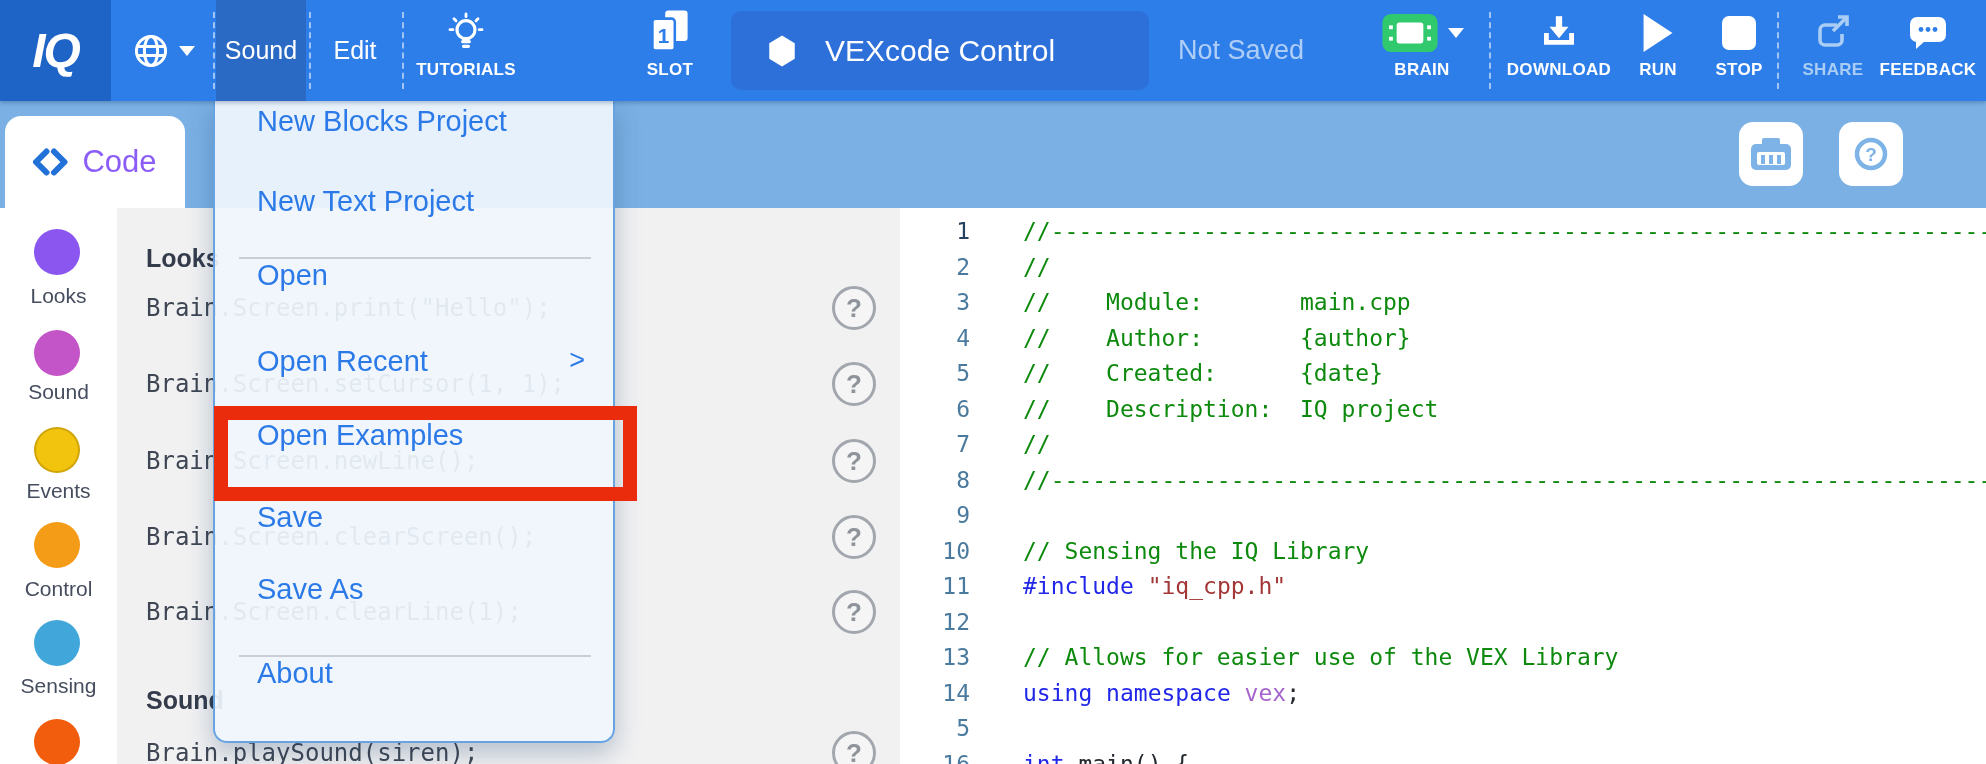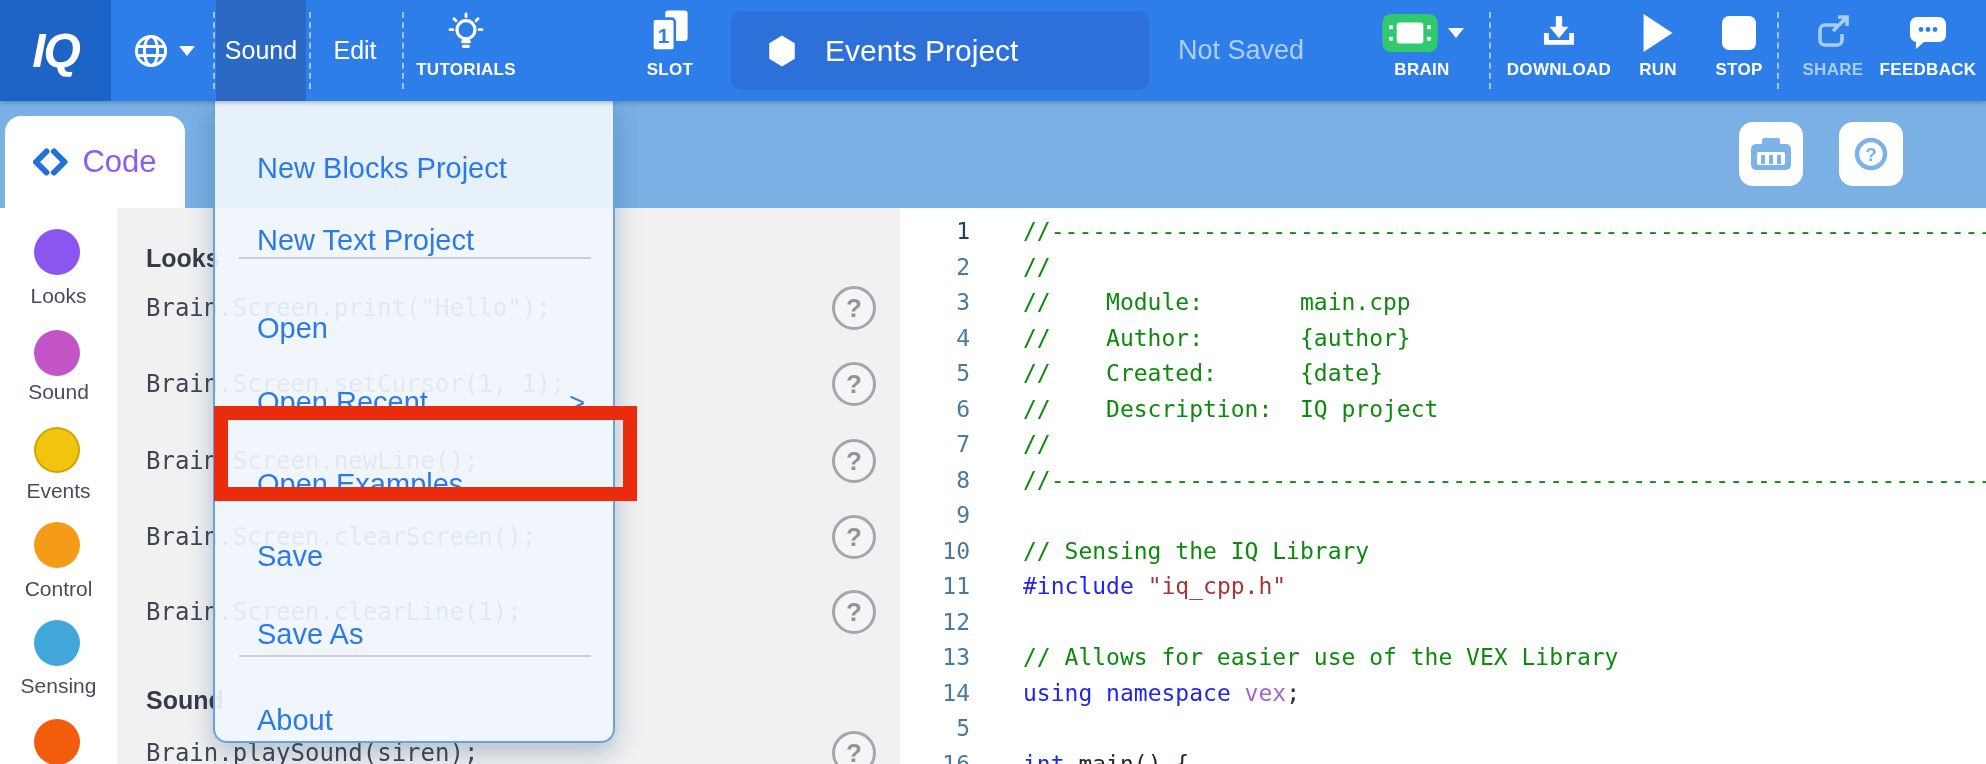--- a/index.html
+++ b/index.html
@@ -40,21 +40,21 @@
   .help-btn{position:absolute;left:715px;transform:translateY(-50%);width:44px;height:44px;border-radius:50%;border:3px solid #a2a7ad;background:#f5f5f6;box-sizing:border-box;color:#8f949b;font-size:26px;font-weight:700;display:flex;align-items:center;justify-content:center;}
 
   
   .editor{position:absolute;left:900px;top:208px;width:1086px;height:556px;background:#fff;z-index:1;overflow:hidden;padding-top:6px;box-sizing:border-box;}
   .code-row{display:flex;height:35.5px;line-height:35.5px;font-family:"DejaVu Sans Mono",monospace;font-size:23px;white-space:pre;}
   .lnum{display:inline-block;width:70px;text-align:right;flex:0 0 70px;}
   .lcode{margin-left:53px;white-space:pre;}
 
   
   .menu{position:absolute;left:213px;top:101px;width:402px;background:rgba(240,246,253,.92);border:2px solid #66a3e0;border-top:none;border-radius:0 0 14px 14px;box-shadow:0 10px 26px rgba(25,60,105,.28);z-index:10;box-sizing:border-box;padding:4px 0;}
-  .menu-item{display:flex;align-items:flex-end;padding-left:42px;font-size:29px;color:#2b7ae8;cursor:default;}
+  .menu-item{display:flex;align-items:flex-start;padding-left:42px;font-size:29px;color:#2b7ae8;cursor:default;}
   .submenu-arrow{margin-left:auto;margin-right:28px;font-size:27px;color:#2b7ae8;}
   .menu-divider{height:2px;background:#c9cdd6;margin:0 22px 0 24px;}
 
   
   .red-box{position:absolute;left:214px;top:406px;width:423px;height:95px;border:14px solid #ea2b0c;box-sizing:border-box;z-index:12;pointer-events:none;}
 </style>
 </head>
 <body>
 
 <div class="screen">
@@ -177,21 +177,21 @@
           <text x="9" y="21.5" text-anchor="middle" font-family="Liberation Sans, sans-serif" font-size="13" font-weight="bold" fill="#2e7ee9">1</text>
         </svg>
       </span>
       <span class="lbl">SLOT</span>
     </div>
 
     <div class="pill">
       <svg width="34" height="38" viewBox="0 0 24 24" style="margin-left:34px;">
         <polygon points="12,1 21,6.5 21,17.5 12,23 3,17.5 3,6.5" fill="#fff"></polygon>
       </svg>
-      <span class="ptxt">Events Project</span>
+      <span class="ptxt">VEXcode Control</span>
     </div>
     <div class="not-saved">Not Saved</div>
 
     <div class="tbbtn" style="left:1366px;width:112px;">
       <span class="ico" style="gap:9px;">
         <svg width="58" height="40" viewBox="0 0 60 42">
           <rect class="brain-body" x="1" y="1" width="58" height="40" rx="9" fill="#31c96e" style="fill: rgb(49, 201, 110);"></rect>
           <rect x="16" y="10" width="28" height="22" rx="3" fill="#fff"></rect>
           <rect x="8" y="13" width="4" height="4" fill="#fff"></rect>
             <rect x="8" y="25" width="4" height="4" fill="#fff"></rect>

